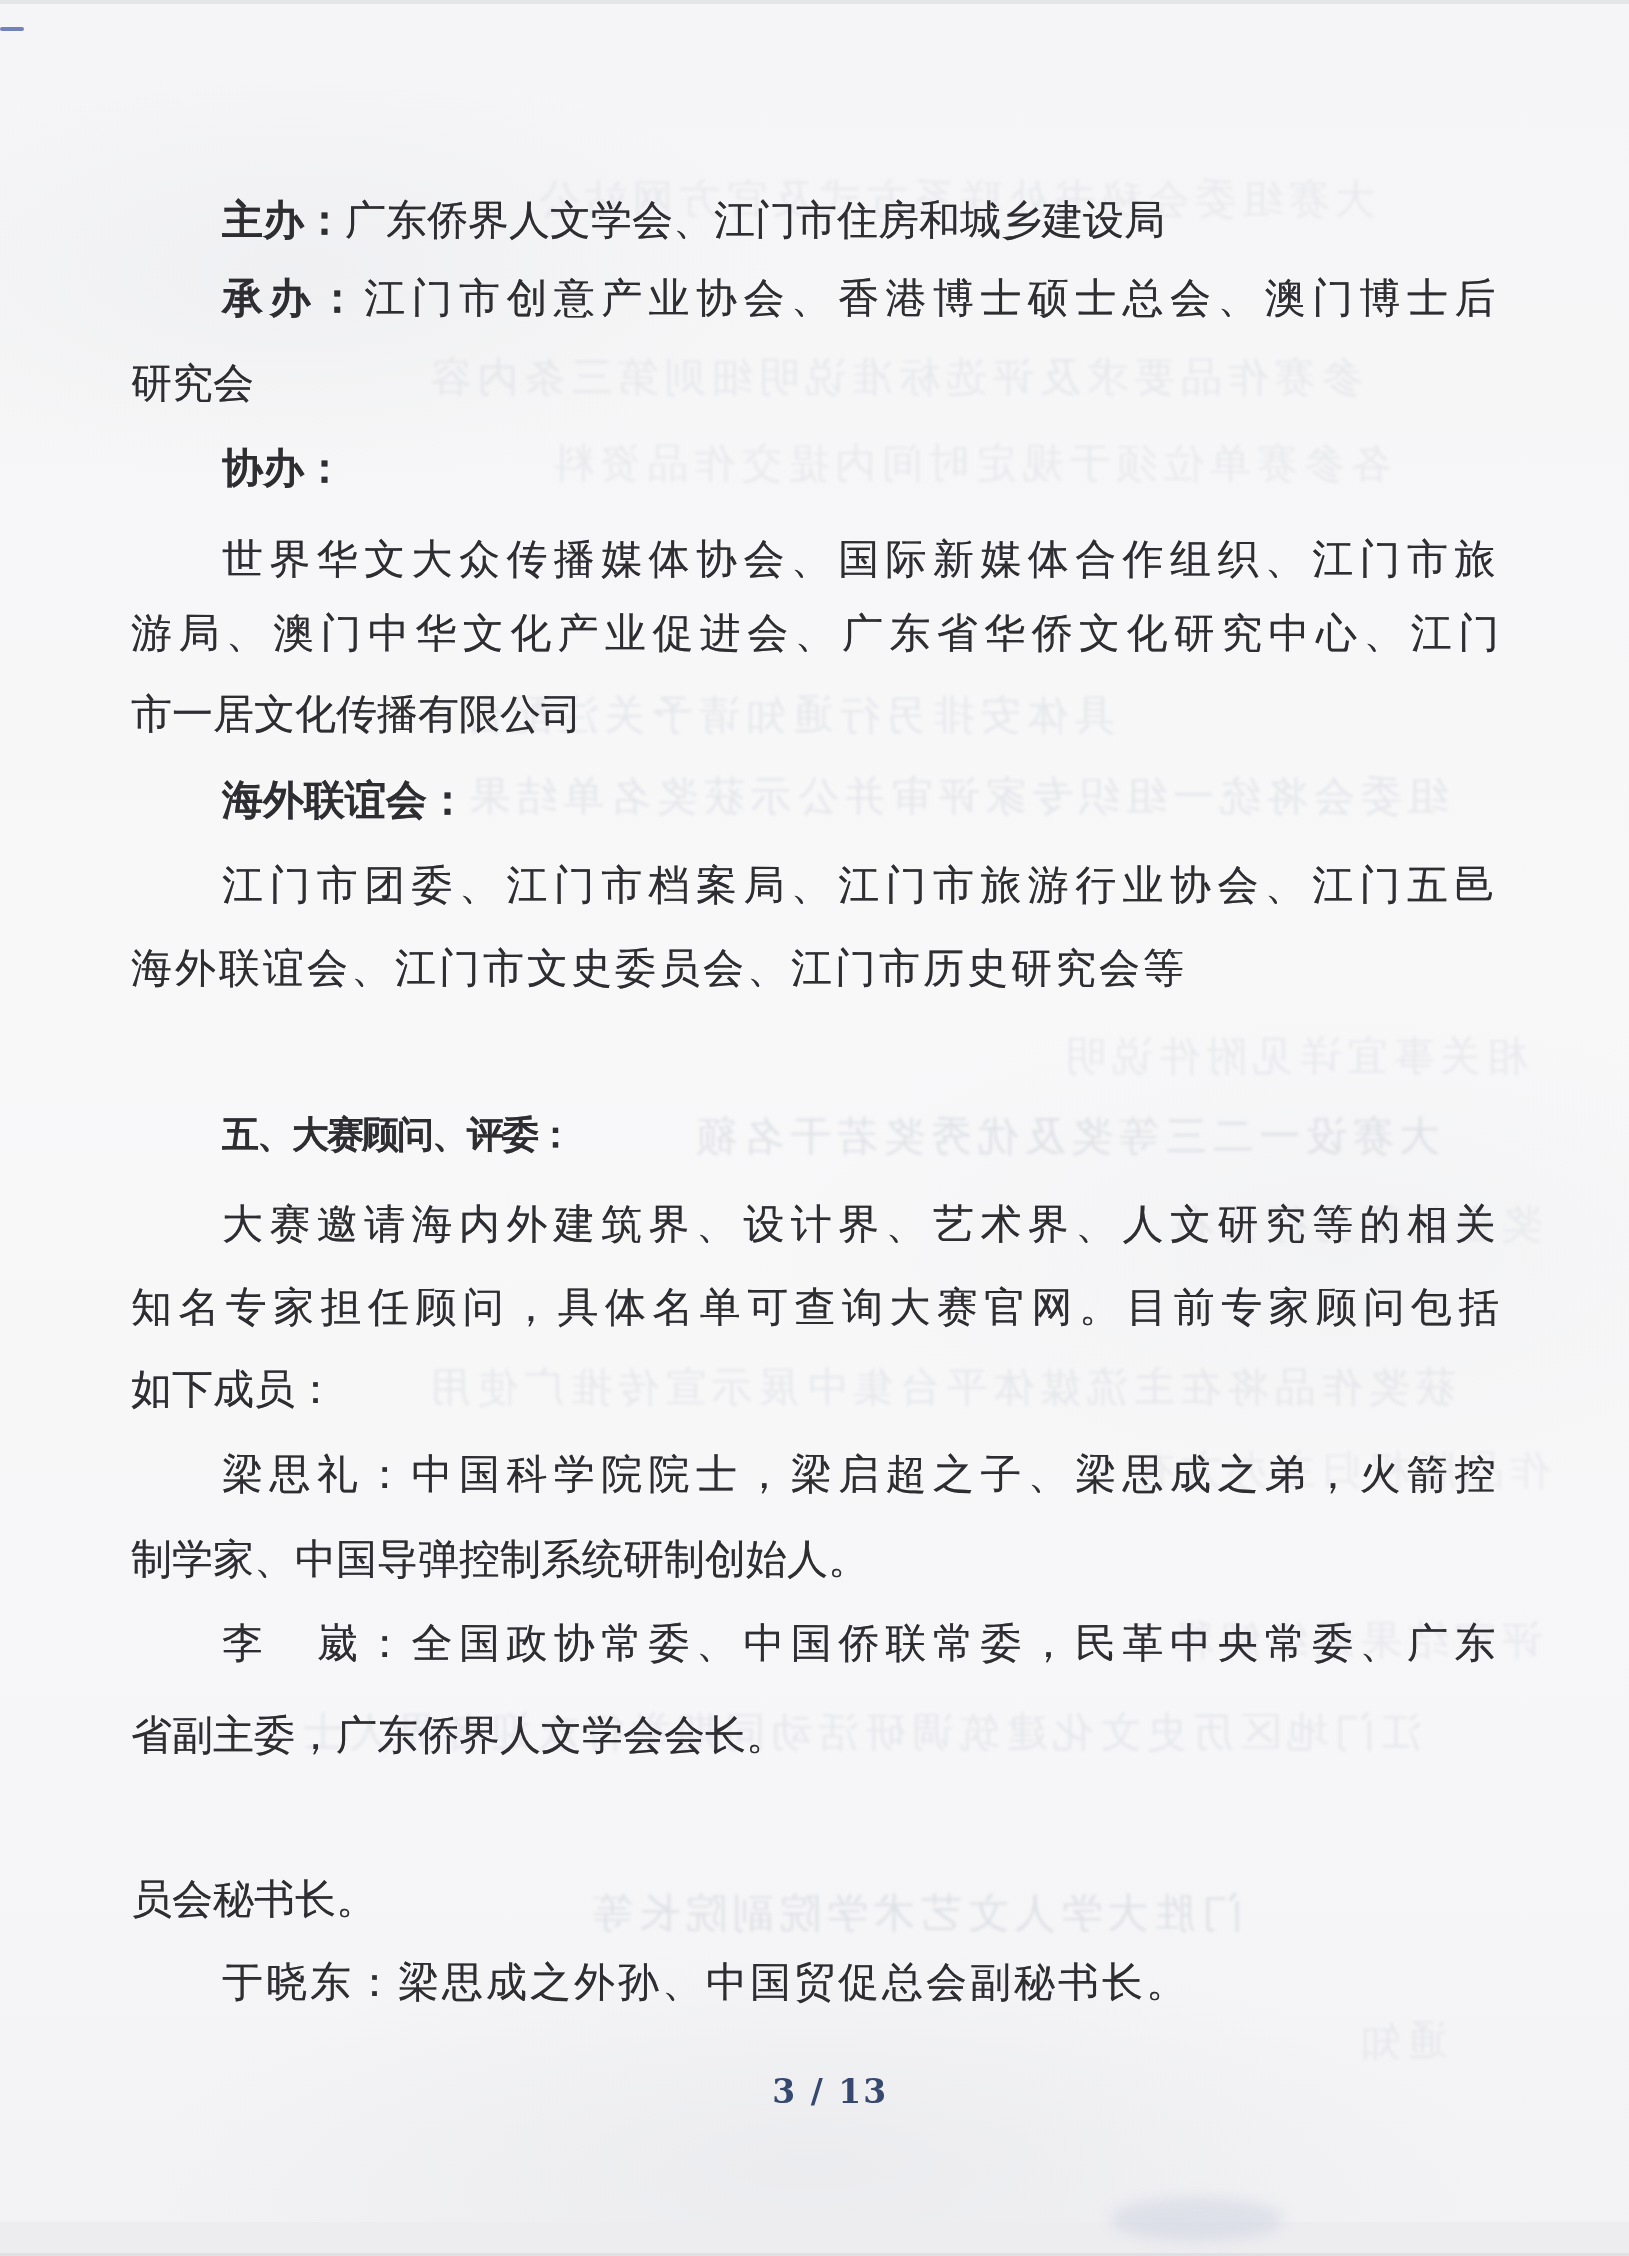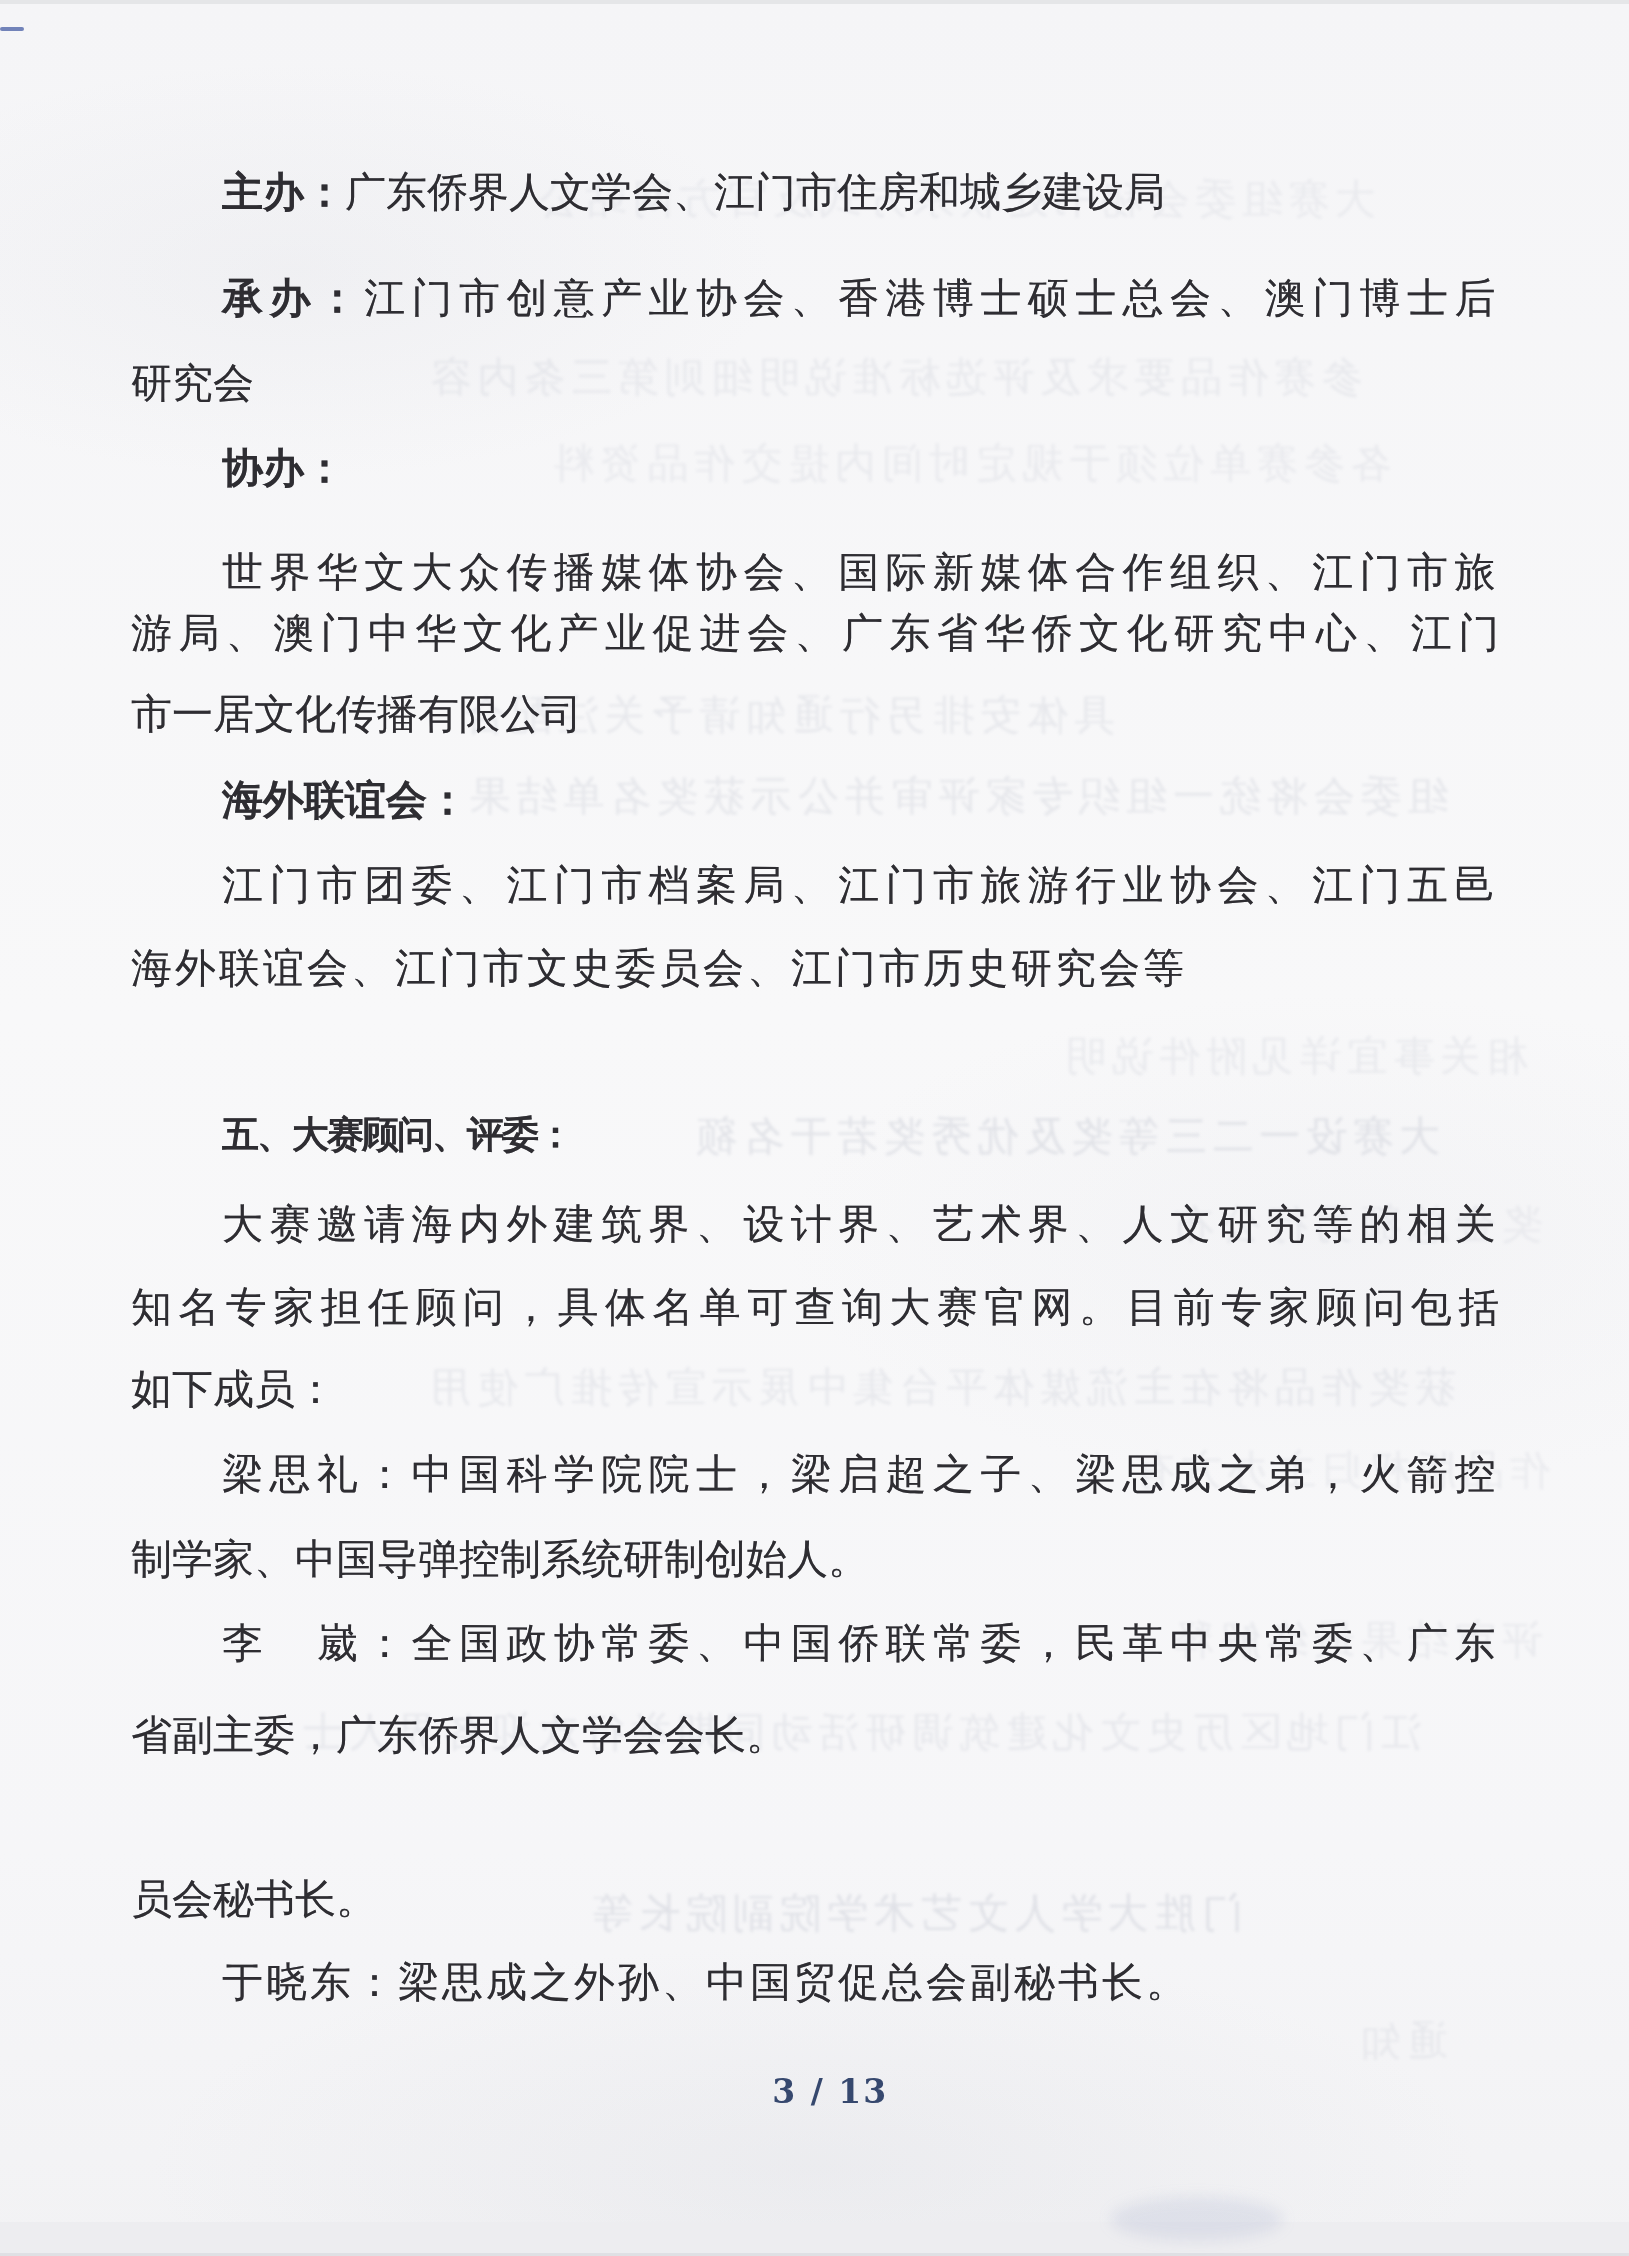--- a/index.html
+++ b/index.html
@@ -63,25 +63,25 @@
   <div class="ghost" style="top:1036px;left:1059px;opacity:.13">相关事宜详见附件说明</div>
   <div class="ghost" style="top:1116px;left:690px;opacity:.20">大赛设一二三等奖及优秀奖若干名额</div>
   <div class="ghost" style="top:1204px;left:1167px;opacity:.11">奖金总额另行公布</div>
   <div class="ghost" style="top:1367px;left:424px;opacity:.14">获奖作品将在主流媒体平台集中展示宣传推广使用</div>
   <div class="ghost" style="top:1450px;left:1128px;opacity:.11">作品版权归主办方有</div>
   <div class="ghost" style="top:1620px;left:1167px;opacity:.12">评审结果最终解释</div>
   <div class="ghost" style="top:1712px;left:296px;opacity:.14">江门地区历史文化建筑调研活动同期举行欢迎各界人士</div>
   <div class="ghost" style="top:1893px;left:586px;opacity:.20">门胜大学人文艺术学院副院长等</div>
   <div class="ghost" style="top:2021px;left:1354px;opacity:.12">通知</div>
 
-  <div class="line indent" style="top:172px"><span class="lab">主办：</span><span>广东侨界人文学会、江门市住房和城乡建设局</span></div>
+  <div class="line indent" style="top:200px"><span class="lab">主办：</span><span>广东侨界人文学会、江门市住房和城乡建设局</span></div>
   <div class="line indent just" style="top:278px"><span class="lab">承办：</span><span>江门市创意产业协会、香港博士硕士总会、澳门博士后</span></div>
   <div class="line" style="top:363px"><span>研究会</span></div>
   <div class="line indent" style="top:448px"><span class="lab">协办：</span></div>
-  <div class="line indent just" style="top:552px"><span>世界华文大众传播媒体协会、国际新媒体合作组织、江门市旅</span></div>
+  <div class="line indent just" style="top:539px"><span>世界华文大众传播媒体协会、国际新媒体合作组织、江门市旅</span></div>
   <div class="line just" style="top:613px"><span>游局、澳门中华文化产业促进会、广东省华侨文化研究中心、江门</span></div>
   <div class="line" style="top:694px"><span>市一居文化传播有限公司</span></div>
   <div class="line indent" style="top:780px"><span class="lab">海外联谊会：</span></div>
   <div class="line indent just" style="top:865px"><span>江门市团委、江门市档案局、江门市旅游行业协会、江门五邑</span></div>
   <div class="line sp3" style="top:948px"><span>海外联谊会、江门市文史委员会、江门市历史研究会等</span></div>
   <div class="line indent heading" style="top:1116px"><span class="lab">五、大赛顾问、评委：</span></div>
   <div class="line indent just" style="top:1204px"><span>大赛邀请海内外建筑界、设计界、艺术界、人文研究等的相关</span></div>
   <div class="line just" style="top:1287px"><span>知名专家担任顾问，具体名单可查询大赛官网。目前专家顾问包括</span></div>
   <div class="line" style="top:1369px"><span>如下成员：</span></div>
   <div class="line indent just" style="top:1454px"><span>梁思礼：中国科学院院士，梁启超之子、梁思成之弟，火箭控</span></div>

